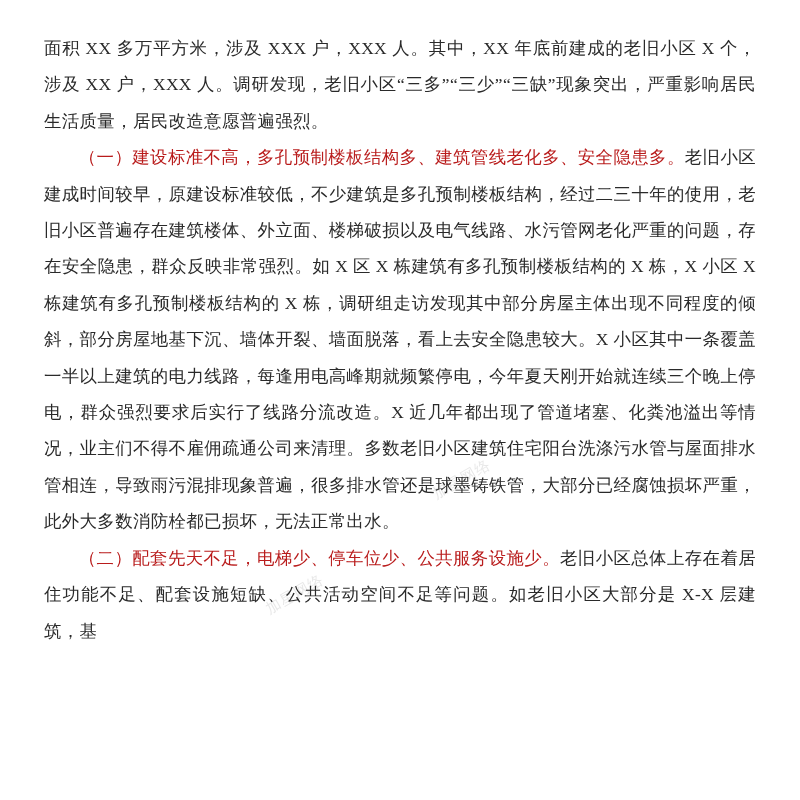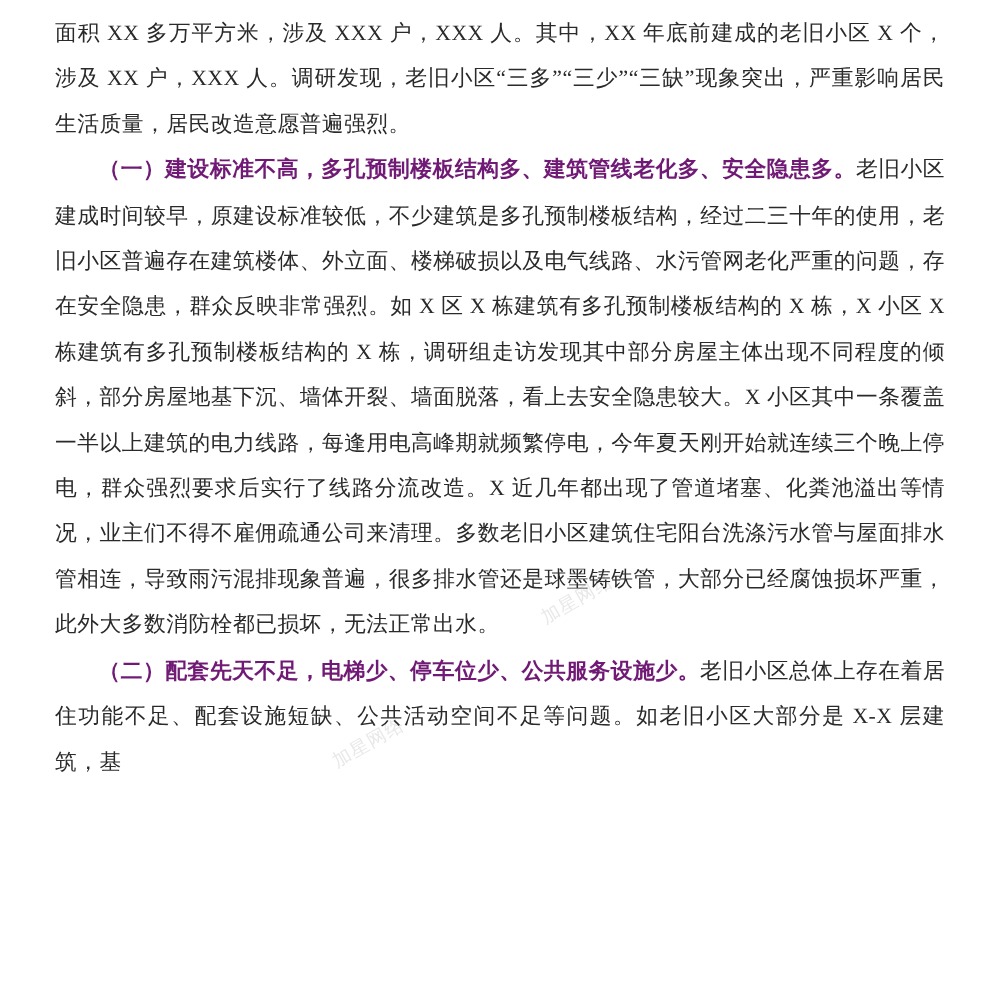--- a/index.html
+++ b/index.html
@@ -18,20 +18,21 @@
     position: relative;
     width: 800px;
     height: 800px;
     box-sizing: border-box;
     padding: 8px 44px 0 44px;
     overflow: hidden;
   }
   .doc-body {
     position: relative;
     z-index: 2;
+    margin-top: 22px;
   }
   p.para {
     margin: 0;
     font-size: 17.4px;
     line-height: 36.4px;
     color: #2a2a2a;
     text-align: justify;
     text-justify: inter-ideograph;
     letter-spacing: 0.4px;
     font-family: "Liberation Serif", "DejaVu Serif", serif;
@@ -42,22 +43,22 @@
   .gap-para {
     margin-top: 21px;
   }
   .gap-small {
     margin-top: 20px;
   }
   .gap-large {
     margin-top: 51px;
   }
   b.bold-run {
-    font-weight: bold;
-    color: #701a75;
+    font-weight: normal;
+    color: #b91c1c;
   }
   
   .watermark {
     position: absolute;
     z-index: 1;
     color: rgba(150, 150, 150, 0.22);
     font-size: 15px;
     font-family: "Liberation Sans", sans-serif;
     white-space: nowrap;
     transform: rotate(-30deg);

